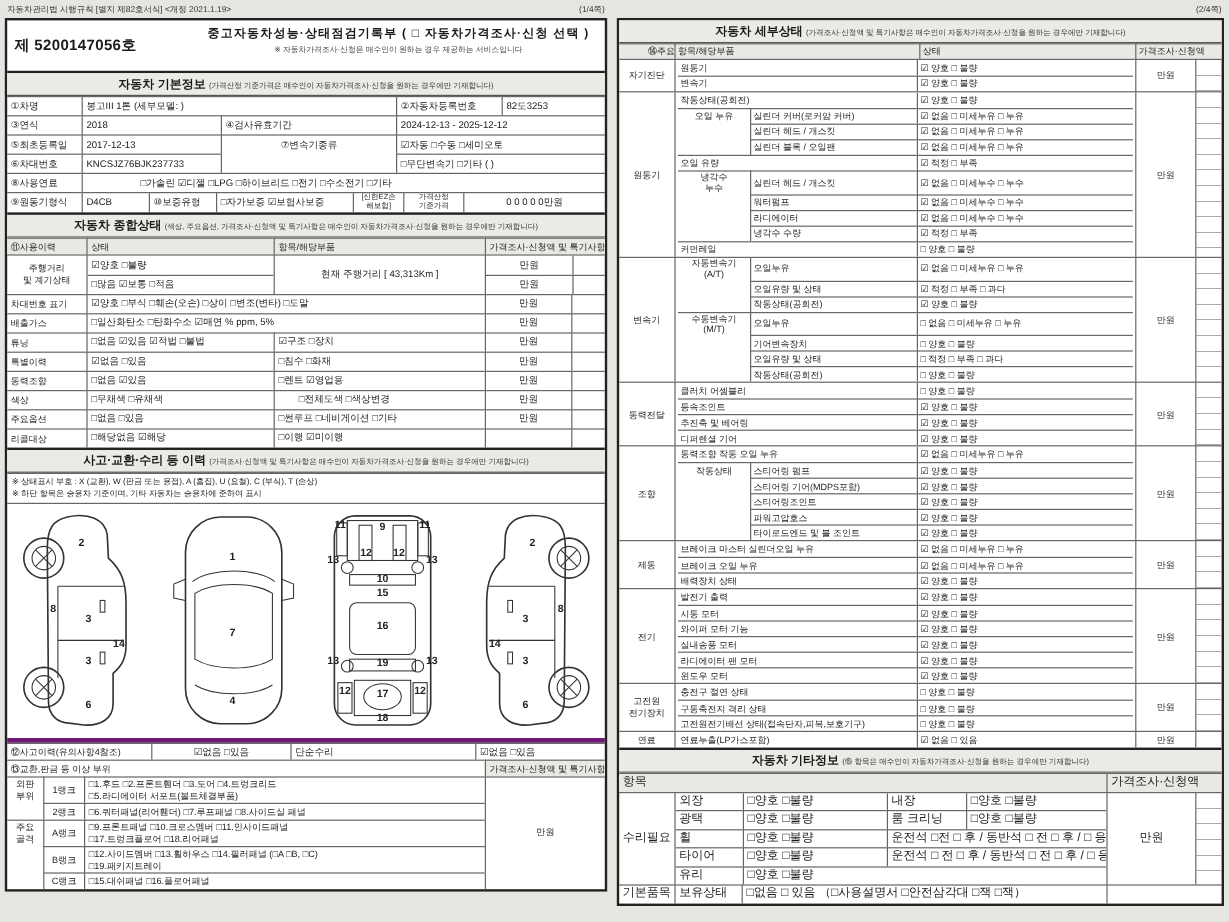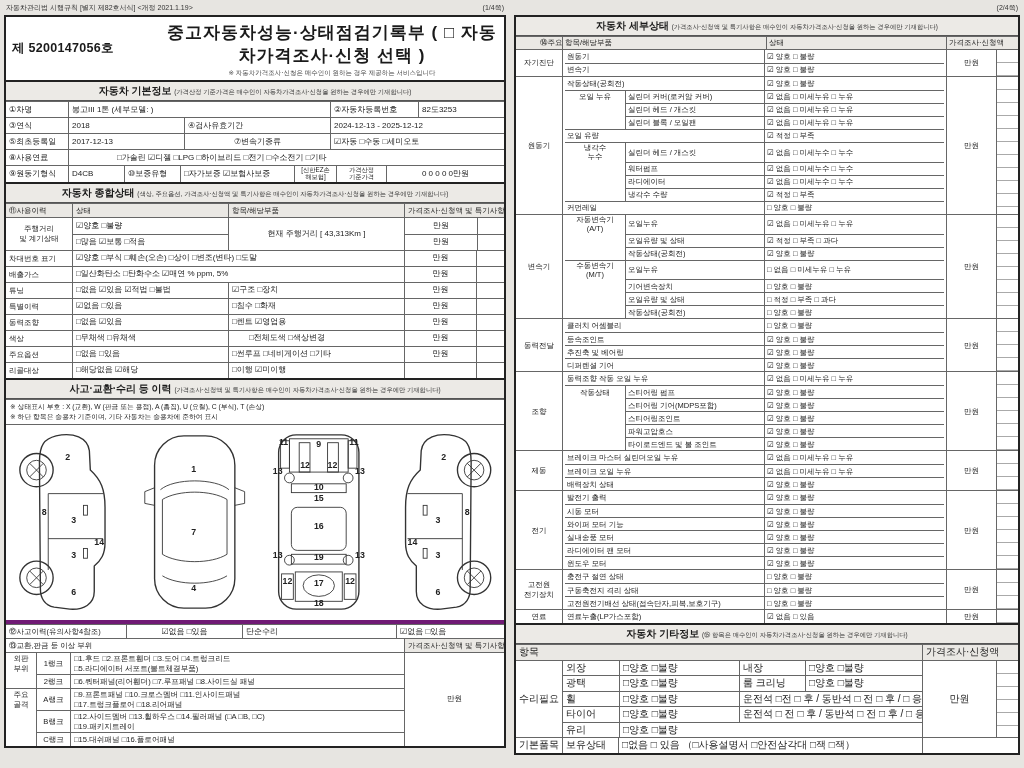--- a/index.html
+++ b/index.html
@@ -20,21 +20,21 @@
   .c{justify-content:center;text-align:center;}
   .hd{background:#eae8e4;color:#222;}
   .pre{white-space:pre-line;}
   .xs{font-size:6.3px;white-space:pre-line;line-height:1.1;}
   .sm{font-size:7.5px;}
   .lines{background:repeating-linear-gradient(to bottom,transparent 0px,transparent 12.2px,#aaa 12.2px,#aaa 13px);}
   
   .titleblock{display:flex;border-bottom:2px solid #222;min-height:42px;}
   .docno{width:150px;display:flex;align-items:center;padding-left:6px;font-size:12.5px;font-weight:bold;letter-spacing:0.3px;}
   .titlemid{flex:1;text-align:center;padding:4px 2px 2px 0;}
-  .maintitle{font-size:17px;font-weight:bold;letter-spacing:1px;}
+  .maintitle{font-size:10px;font-weight:bold;letter-spacing:1px;}
   .subtitle{font-size:6.5px;color:#444;margin-top:2px;}
   .sec{border-top:2px solid #222;border-bottom:1px solid #555;background:#eceae6;text-align:center;padding:2px 0;font-size:10px;font-weight:bold;}
   .sec .note{font-weight:normal;font-size:6.3px;color:#333;}
   .notes{font-size:6.8px;padding:2px 4px;border-top:1px solid #666;line-height:1.5;}
   
   #diagrams{display:flex;justify-content:space-around;border-top:1px solid #666;padding:4px 2px;height:196px;box-sizing:border-box;}
   #diagrams svg{height:186px;}
   .dnum{font-size:9px;font-weight:bold;fill:#222;font-family:"Liberation Sans",sans-serif;}
   .outline{fill:none;stroke:#333;stroke-width:1.4;stroke-linejoin:round;}
   .thin{fill:none;stroke:#333;stroke-width:0.9;}
@@ -75,20 +75,26 @@
           <div class="fc " style="flex: 0 0 62px; width: 62px;">③연식</div>
           <div class="fc " style="flex: 0 0 116px; width: 116px;">2018</div>
           <div class="fc " style="flex: 1 1 0px;">④검사유효기간</div>
           <div class="fc " style="flex: 0 0 174px; width: 174px;">2024-12-13 - 2025-12-12</div>
         </div>
         <div class="frow">
           <div class="fc " style="flex: 0 0 62px; width: 62px;">⑤최초등록일</div>
           <div class="fc " style="flex: 0 0 116px; width: 116px;">2017-12-13</div>
           <div class="fc c" style="flex: 1 1 0px;">⑦변속기종류</div>
           <div class="fc " style="flex: 0 0 174px; width: 174px;">☑자동  □수동  □세미오토</div>
+        </div>
+        <div class="frow">
+          <div class="fc " style="flex: 0 0 62px; width: 62px;">⑥차대번호</div>
+          <div class="fc " style="flex: 0 0 116px; width: 116px;">KNCSJZ76BJK237733</div>
+          <div class="fc nt c" style="flex: 1 1 0px;"></div>
+          <div class="fc " style="flex: 0 0 174px; width: 174px;">□무단변속기  □기타 (            )</div>
         </div>
         <div class="frow">
           <div class="fc " style="flex: 0 0 62px; width: 62px;">⑧사용연료</div>
           <div class="fc " style="flex: 1 1 0px; padding-left: 48px;">□가솔린  ☑디젤  □LPG  □하이브리드  □전기  □수소전기  □기타</div>
         </div>
         <div class="frow">
           <div class="fc " style="flex: 0 0 62px; width: 62px;">⑨원동기형식</div>
           <div class="fc " style="flex: 0 0 56px; width: 56px;">D4CB</div>
           <div class="fc " style="flex: 0 0 56px; width: 56px;">⑩보증유형</div>
           <div class="fc " style="flex: 0 0 114px; width: 114px;">□자가보증  ☑보험사보증</div>

